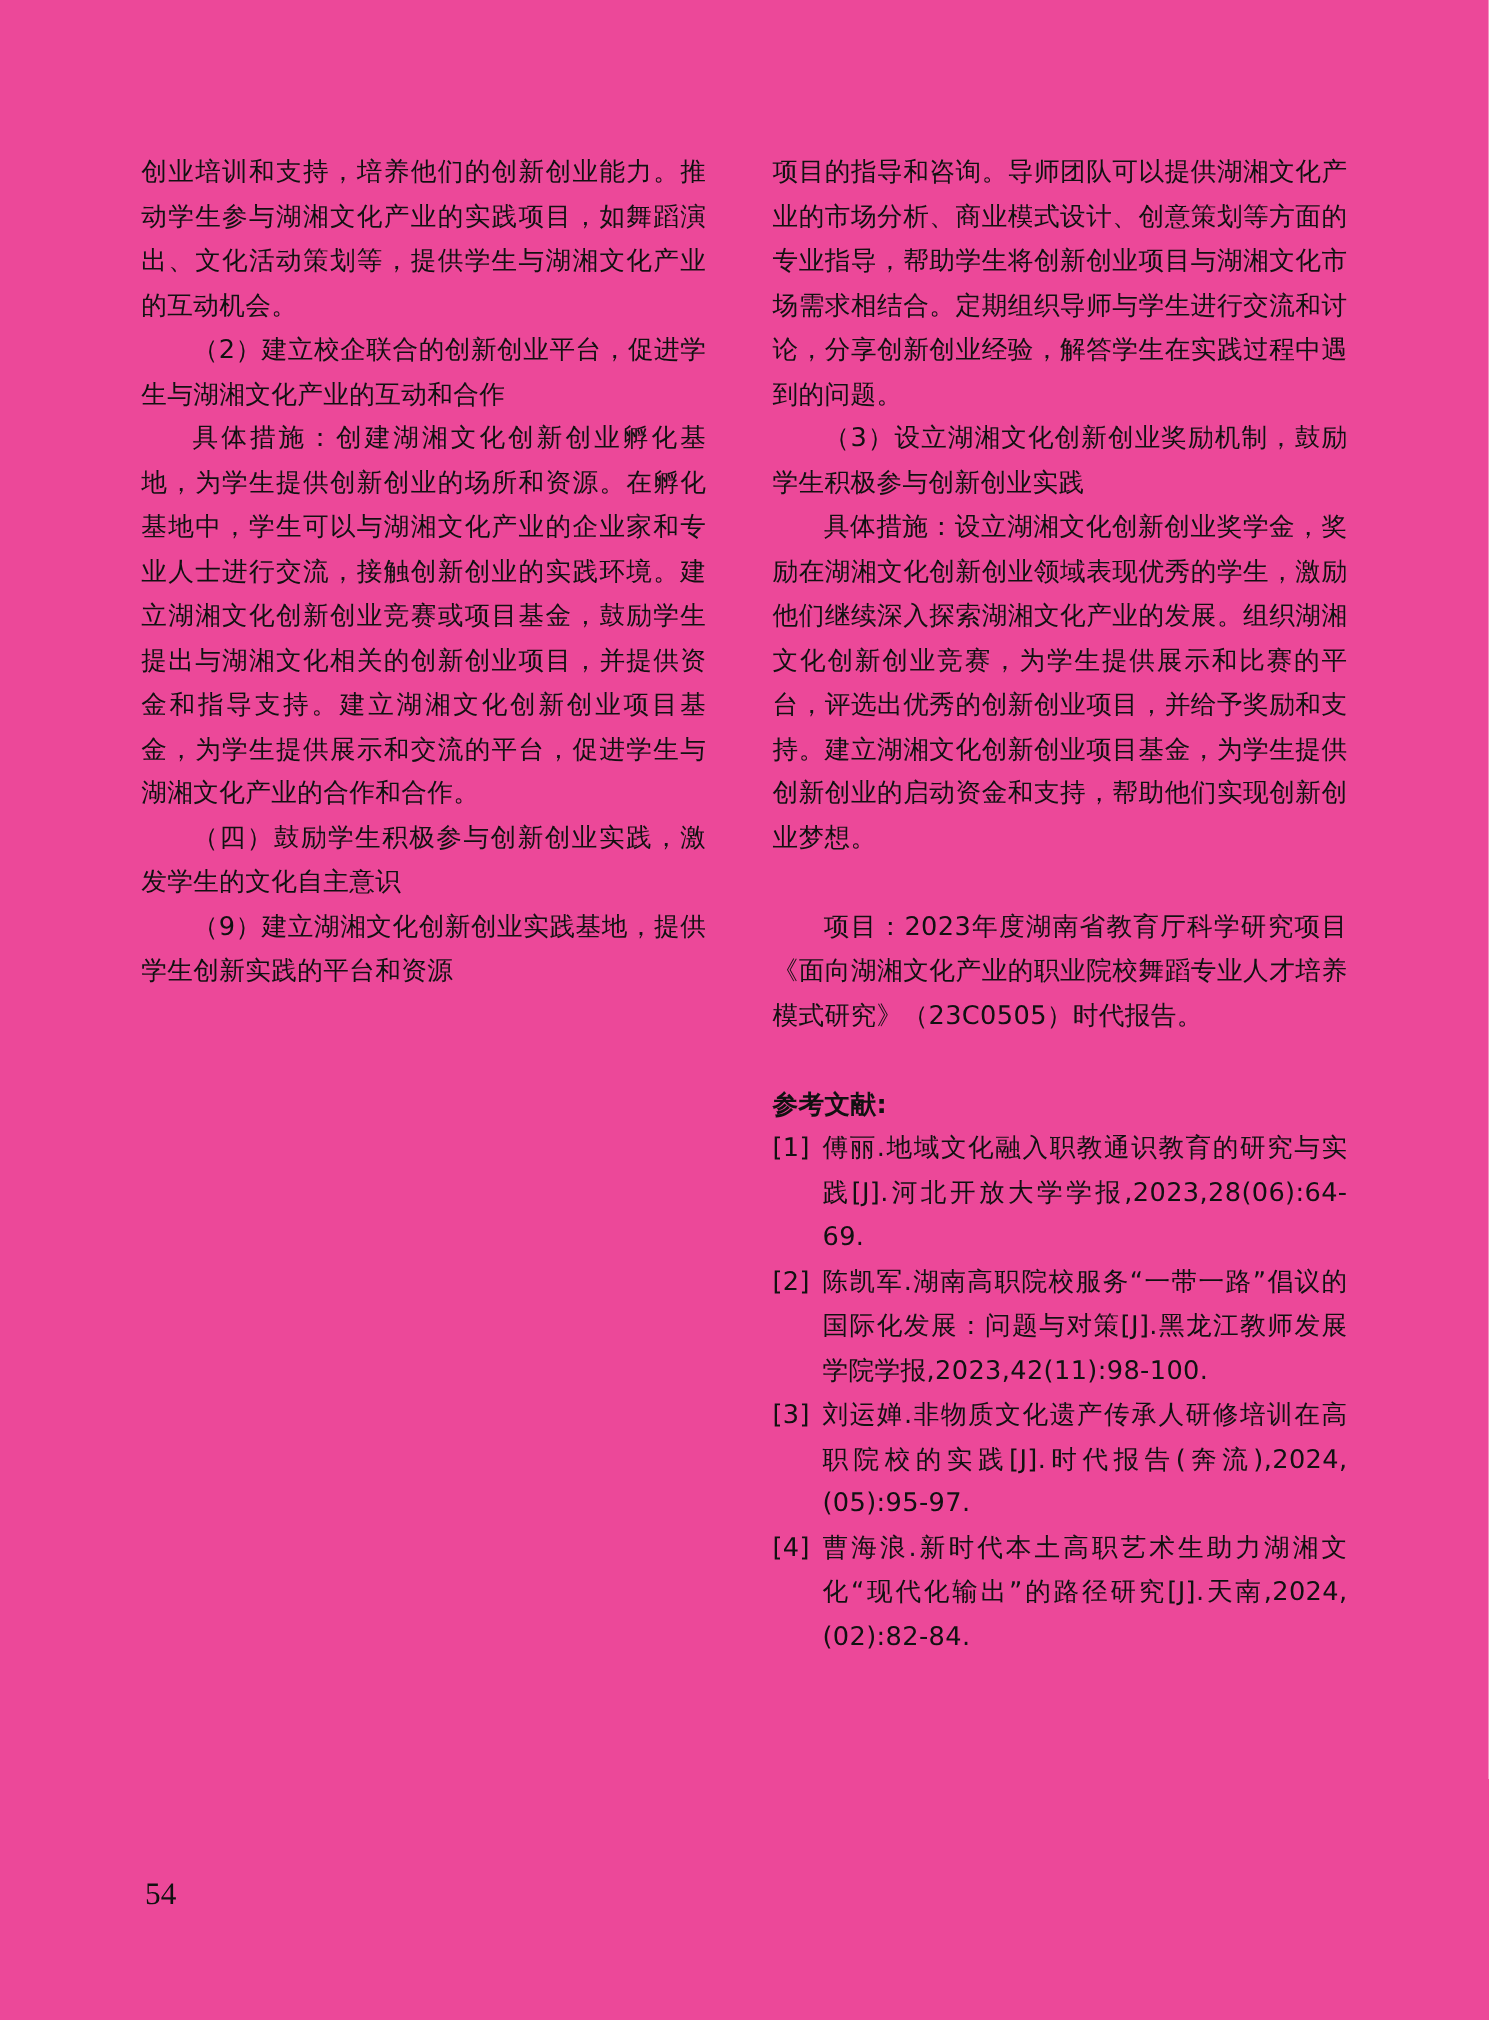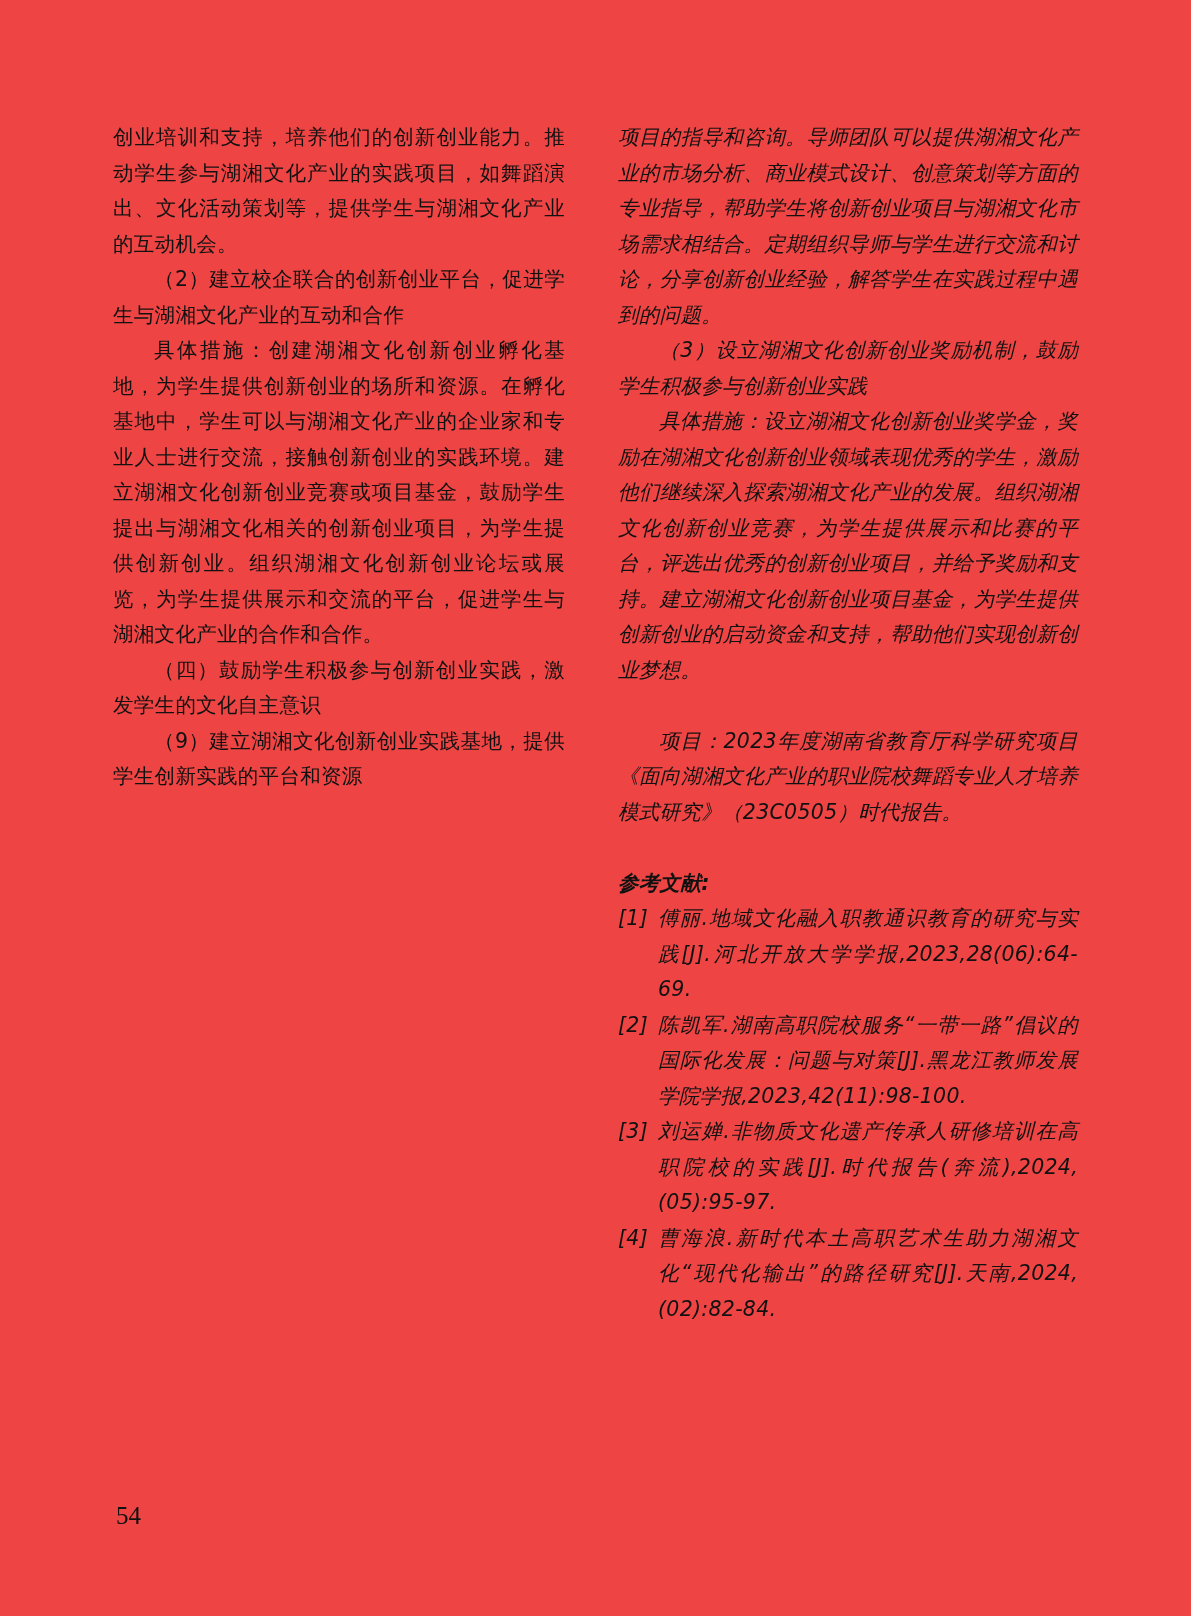--- a/index.html
+++ b/index.html
@@ -4,36 +4,36 @@
 <style>
   html, body {
     margin: 0;
     padding: 0;
     background: #ffffff;
   }
   .page {
     position: relative;
     width: 1191px;
     height: 1616px;
-    background: #ef4444;
+    background: #ec4899;
     overflow: hidden;
     font-family: "DejaVu Sans", sans-serif;
     color: #111111;
   }
   .column {
     position: absolute;
     top: 120px;
     font-size: 20.5px;
     line-height: 35.5px;
     text-align: justify;
     text-justify: inter-character;
     letter-spacing: 0.3px;
   }
   .col-left  { left: 113px; width: 452px; }
-  .col-right { left: 618px; width: 460px; font-style: italic; }
+  .col-right { left: 618px; width: 460px; }
   .para { margin: 0; }
   .para.indent { text-indent: 2em; }
   .project-note {
     margin: 35.5px 0 0 0;
     text-indent: 2em;
   }
   .ref-heading {
     margin: 35.5px 0 0 0;
     font-weight: bold;
   }
@@ -60,21 +60,21 @@
   }
 </style>
 </head>
 <body>
 
 <div class="page">
 
   <div class="column col-left">
     <p class="para">创业培训和支持，培养他们的创新创业能力。推动学生参与湖湘文化产业的实践项目，如舞蹈演出、文化活动策划等，提供学生与湖湘文化产业的互动机会。</p>
     <p class="para indent">（2）建立校企联合的创新创业平台，促进学生与湖湘文化产业的互动和合作</p>
-    <p class="para indent">具体措施：创建湖湘文化创新创业孵化基地，为学生提供创新创业的场所和资源。在孵化基地中，学生可以与湖湘文化产业的企业家和专业人士进行交流，接触创新创业的实践环境。建立湖湘文化创新创业竞赛或项目基金，鼓励学生提出与湖湘文化相关的创新创业项目，为学生提供创新创业。组织湖湘文化创新创业论坛或展览，为学生提供展示和交流的平台，促进学生与湖湘文化产业的合作和合作。</p>
+    <p class="para indent">具体措施：创建湖湘文化创新创业孵化基地，为学生提供创新创业的场所和资源。在孵化基地中，学生可以与湖湘文化产业的企业家和专业人士进行交流，接触创新创业的实践环境。建立湖湘文化创新创业竞赛或项目基金，鼓励学生提出与湖湘文化相关的创新创业项目，并提供资金和指导支持。建立湖湘文化创新创业项目基金，为学生提供展示和交流的平台，促进学生与湖湘文化产业的合作和合作。</p>
     <p class="para indent">（四）鼓励学生积极参与创新创业实践，激发学生的文化自主意识</p>
     <p class="para indent">（9）建立湖湘文化创新创业实践基地，提供学生创新实践的平台和资源</p>
   </div>
 
   <div class="column col-right">
     <p class="para">项目的指导和咨询。导师团队可以提供湖湘文化产业的市场分析、商业模式设计、创意策划等方面的专业指导，帮助学生将创新创业项目与湖湘文化市场需求相结合。定期组织导师与学生进行交流和讨论，分享创新创业经验，解答学生在实践过程中遇到的问题。</p>
     <p class="para indent">（3）设立湖湘文化创新创业奖励机制，鼓励学生积极参与创新创业实践</p>
     <p class="para indent">具体措施：设立湖湘文化创新创业奖学金，奖励在湖湘文化创新创业领域表现优秀的学生，激励他们继续深入探索湖湘文化产业的发展。组织湖湘文化创新创业竞赛，为学生提供展示和比赛的平台，评选出优秀的创新创业项目，并给予奖励和支持。建立湖湘文化创新创业项目基金，为学生提供创新创业的启动资金和支持，帮助他们实现创新创业梦想。</p>
 
     <p class="project-note">项目：2023年度湖南省教育厅科学研究项目《面向湖湘文化产业的职业院校舞蹈专业人才培养模式研究》（23C0505）时代报告。</p>

